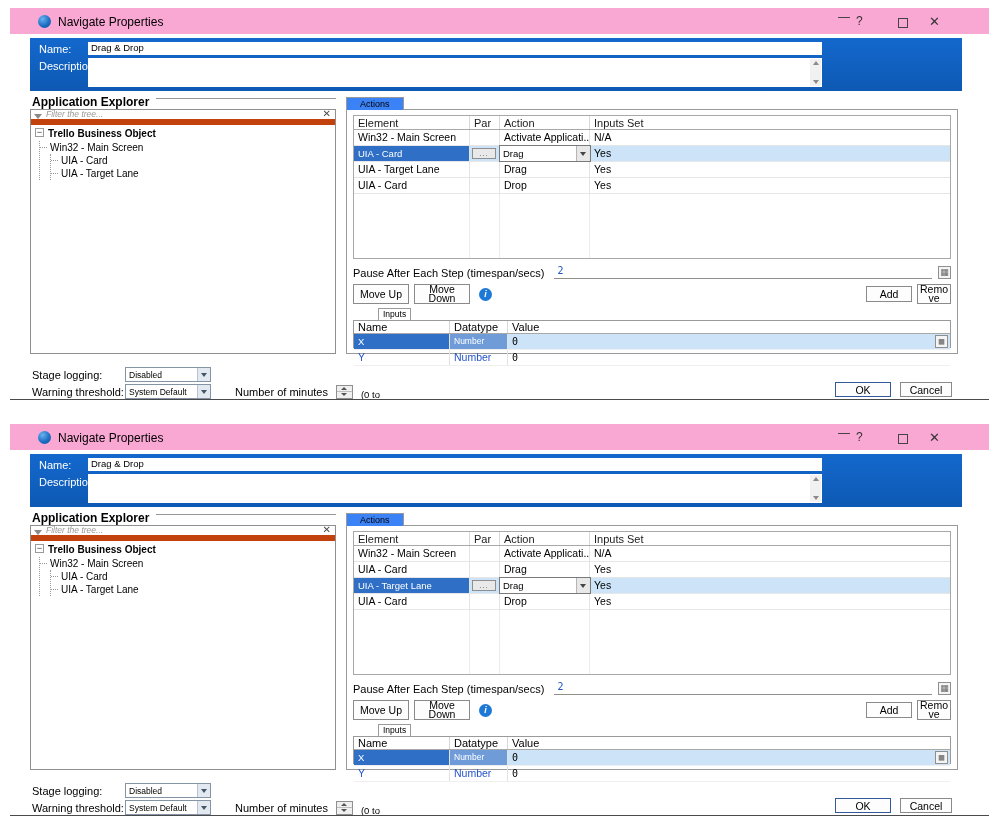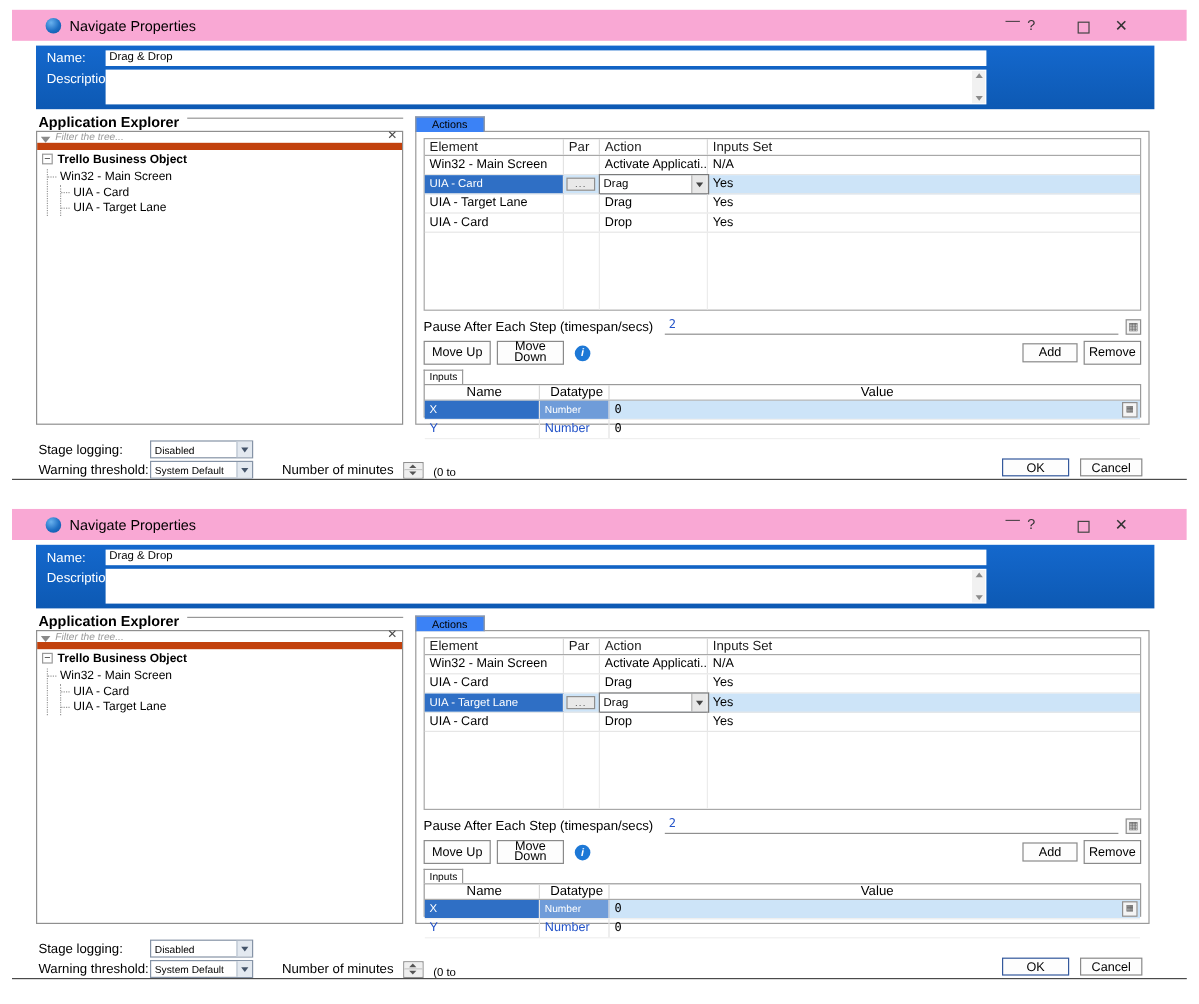--- a/index.html
+++ b/index.html
@@ -99,28 +99,28 @@
 
   .btn-row { display: flex; align-items: center; margin-top: 5px; gap: 5px; }
   .btn { font-family: inherit; font-size: 10.5px; background: #fdfdfd; border: 1px solid #8a8a8a; color: #000; padding: 0; }
   .btn.moveup { width: 56px; height: 20px; }
   .btn.movedown { width: 56px; height: 20px; line-height: 9px; white-space: normal; }
   .info-icon { width: 13px; height: 13px; border-radius: 50%; background: #1d78d6; color: #fff; font-size: 9px;
                font-weight: bold; font-style: italic; text-align: center; line-height: 13px; margin-left: 4px; flex: none; }
   .info-icon::after { content: "i"; }
   .spacer { flex: 1; }
   .btn.add { width: 46px; height: 16px; }
-  .btn.remove { width: 48px; height: 20px; line-height: 9px; white-space: normal; word-break: break-all; }
+  .btn.remove { width: 34px; height: 20px; line-height: 9px; white-space: normal; word-break: break-all; }
 
   .inputs-tab { margin-top: 4px; align-self: flex-start; font-size: 8.5px; height: 12px; line-height: 11px;
-                padding: 0 4px; border: 1px solid #9a9a9a; border-bottom: none; background: #fff; position: relative; z-index: 2; }
+                padding: 0 4px; border: 1px solid #9a9a9a; border-bottom: none; background: #fff; position: relative; z-index: 2; margin-left: 25px; }
   .inputs-box { border: 1px solid #9a9a9a; flex: 1; min-height: 0; display: flex; flex-direction: column; background: #fff; }
   .igrid { display: grid; grid-template-columns: 96px 58px 1fr; }
   .itable-header { height: 13px; line-height: 13px; border-bottom: 1px solid #a8a8a8; font-size: 11px; }
-  .itable-header > span { padding-left: 4px; border-right: 1px solid #d8d8d8; overflow: hidden; white-space: nowrap; text-align: center; }
+  .itable-header > span { padding-left: 4px; border-right: 1px solid #d8d8d8; overflow: hidden; white-space: nowrap; }
   .itable-header > span:last-child { border-right: none; }
   .input-row { height: 16px; line-height: 15px; font-size: 10.5px; border-bottom: 1px solid #efefef; }
   .input-row > span { padding-left: 4px; border-right: 1px solid #e3e3e3; position: relative; overflow: hidden; white-space: nowrap; }
   .input-row > span:last-child { border-right: none; }
   .cell-name, .cell-dt { color: #2353c8; }
   .cell-val { color: #000; font-family: "DejaVu Sans Mono", monospace; font-size: 10px; }
   .row-icon { display: none; }
   .input-row.selected { background: #cde4f8; }
   .input-row.selected .cell-name { background: #2f6fc5; color: #fff; font-size: 9.5px; }
   .input-row.selected .cell-dt { background: #6f9cd9; color: #fff; font-size: 8.5px; }

